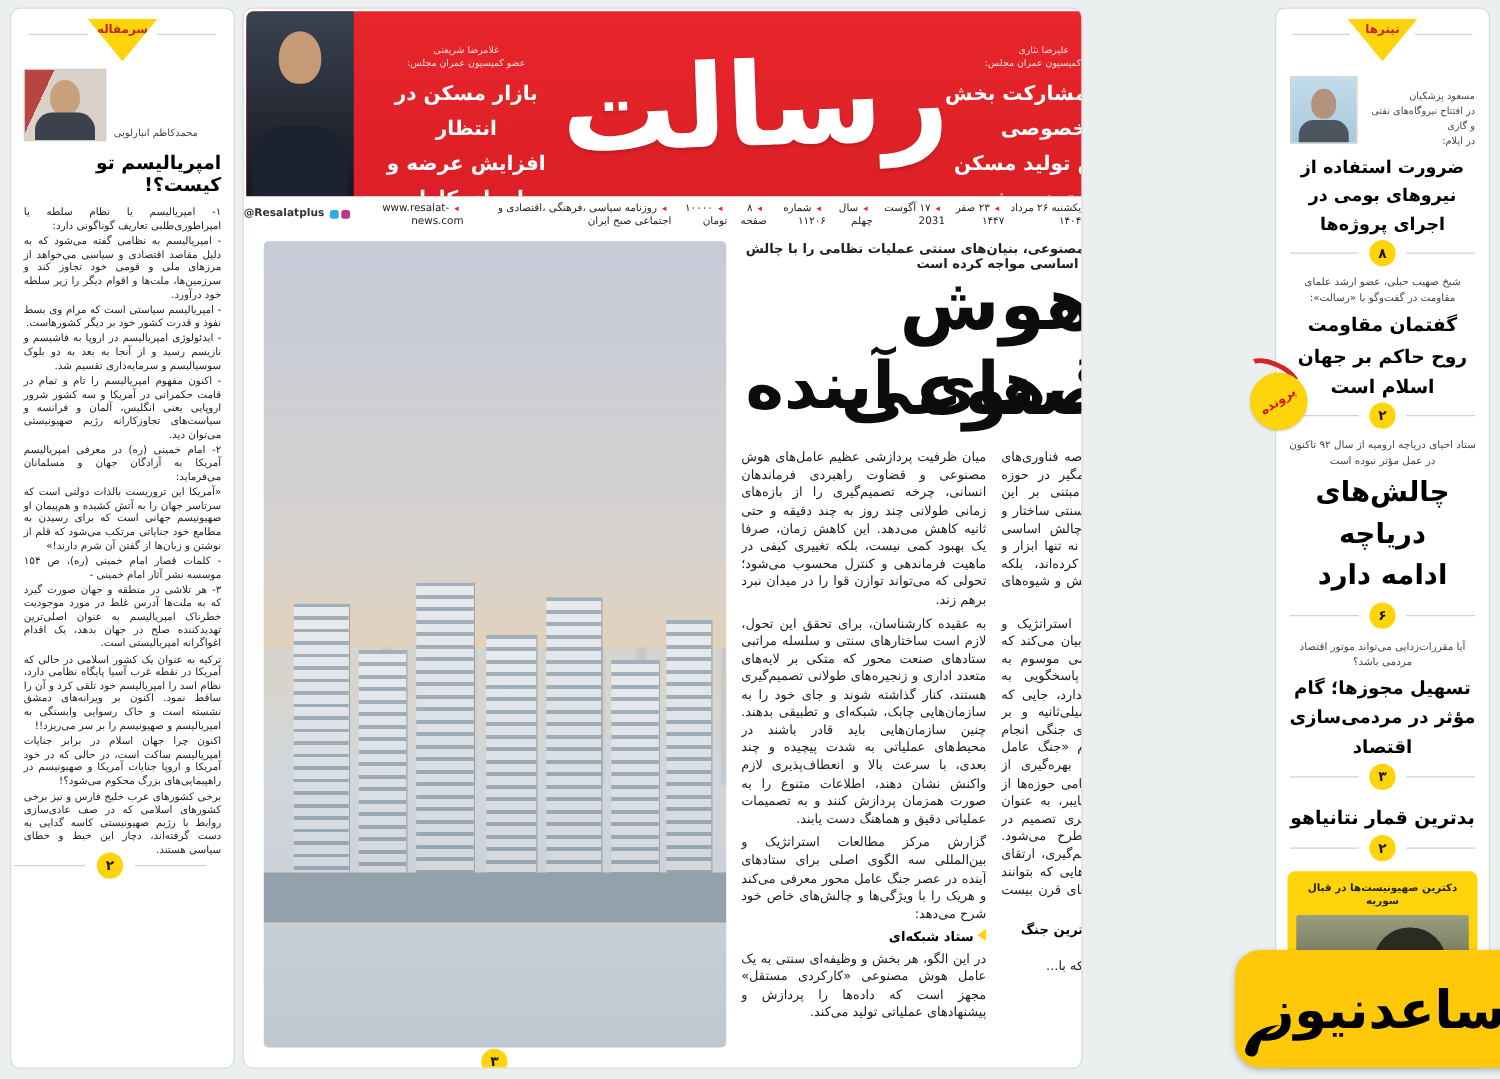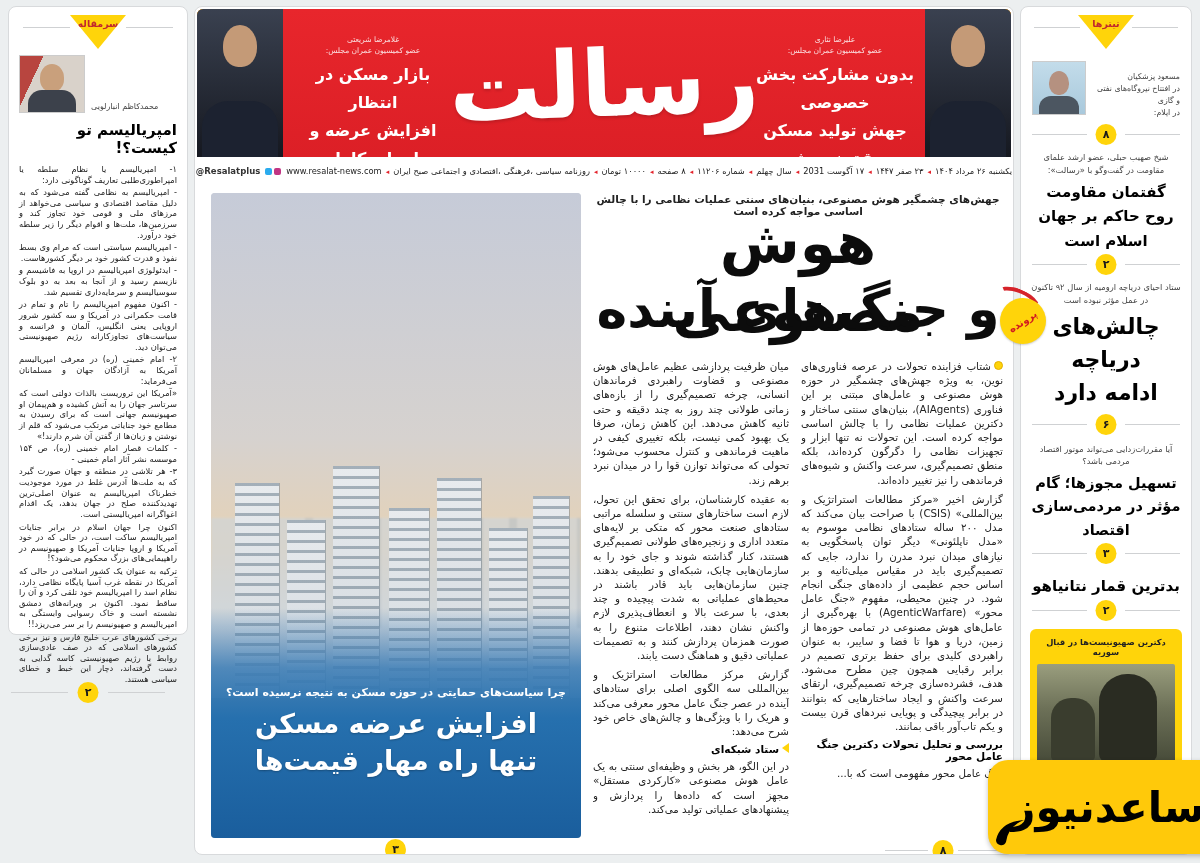--- a/index.html
+++ b/index.html
@@ -16,41 +16,41 @@
     content:""; position:absolute; top:12px; width:30%; border-top:1px solid #cfd1d3;
   }
   .sec-badge-row::before { right:4px; } .sec-badge-row::after { left:4px; }
   .sec-badge {
     position:absolute; left:50%; transform:translateX(-50%); top:0;
     width:56px; height:34px; background:#ffd40a;
     clip-path:polygon(0 0,100% 0,50% 100%);
     text-align:center; font-size:9.5px; font-weight:bold; color:#c1272d; padding-top:3px;
   }
   
-  .editorial { left:8px; top:6px; width:180px; height:629px; padding:8px 10px; }
+  .editorial { left:8px; top:6px; width:180px; height:849px; padding:8px 10px; }
   .ed-author-row { display:flex; align-items:flex-end; gap:6px; margin:6px 0 8px; }
   .ed-author-name { flex:1; font-size:8px; color:#444; text-align:left; padding-bottom:2px; }
   .ed-photo { position:relative; width:66px; height:58px; border:1px solid #ccc; overflow:hidden;
     background:linear-gradient(115deg,#b8453f 0 26%,#d9d2ca 26%); flex:none; }
   .ed-photo::before { content:""; position:absolute; top:8px; left:50%; transform:translateX(-50%);
     width:24px; height:28px; border-radius:50% 50% 45% 45%; background:#c9a07c; }
   .ed-photo::after { content:""; position:absolute; bottom:0; left:50%; transform:translateX(-50%);
     width:48px; height:22px; border-radius:14px 14px 0 0; background:#3c414b; }
   .ed-title { font-size:15px; font-weight:bold; color:#000; margin:2px 0 7px; }
   .editorial p { font-size:8.3px; line-height:1.28; text-align:justify; color:#222; margin-bottom:2px; }
   .ed-foot { position:absolute; bottom:6px; left:10px; right:10px; }
   
   .pgc { width:21px; height:21px; border-radius:50%; background:#ffd40a; color:#1a1a1a;
     font-weight:bold; font-size:11px; display:flex; align-items:center; justify-content:center; }
   .rule-circle { position:relative; height:24px; }
   .rule-circle::before, .rule-circle::after { content:""; position:absolute; top:11px; width:36%; border-top:1px solid #cfd1d3; }
   .rule-circle::before { right:2px; } .rule-circle::after { left:2px; }
   .rule-circle .pgc { position:absolute; left:50%; top:1px; transform:translateX(-50%); }
   
-  .main { left:194px; top:6px; width:820px; height:849px; overflow:hidden; }
+  .main { left:194px; top:6px; width:672px; height:849px; overflow:hidden; }
   .masthead { position:absolute; left:2px; top:2px; width:814px; height:148px;
     background:linear-gradient(180deg,#e8262c,#dc1f26); border-radius:6px 6px 0 0; overflow:hidden; }
   .corner-tri { position:absolute; width:0; height:0; border-style:solid; }
   .corner-tri.tl { top:0; left:0; border-width:14px 14px 0 0; border-color:#ffd40a transparent transparent transparent; }
   .corner-tri.tr { top:0; right:0; border-width:0 14px 14px 0; border-color:transparent #ffd40a transparent transparent; }
   .fold-num { position:absolute; top:8px; color:#111; font-size:12px; font-weight:bold; transform:rotate(-90deg); }
   .fold-num.l { left:10px; } .fold-num.r { right:10px; }
   .portrait { position:absolute; top:0; width:86px; height:148px; overflow:hidden;
     background:linear-gradient(180deg,#3a4150,#151820); }
   .portrait.pl { left:0; } .portrait.pr { right:0; }
@@ -160,22 +160,22 @@
     <div class="ed-title">امپریالیسم تو کیست؟!</div>
     <p>۱- امپریالیسم یا نظام سلطه یا امپراطوری‌طلبی تعاریف گوناگونی دارد:</p>
     <p>- امپریالیسم به نظامی گفته می‌شود که به دلیل مقاصد اقتصادی و سیاسی می‌خواهد از مرزهای ملی و قومی خود تجاوز کند و سرزمین‌ها، ملت‌ها و اقوام دیگر را زیر سلطه خود درآورد.</p>
     <p>- امپریالیسم سیاستی است که مرام وی بسط نفوذ و قدرت کشور خود بر دیگر کشورهاست.</p>
     <p>- ایدئولوژی امپریالیسم در اروپا به فاشیسم و نازیسم رسید و از آنجا به بعد به دو بلوک سوسیالیسم و سرمایه‌داری تقسیم شد.</p>
     <p>- اکنون مفهوم امپریالیسم را تام و تمام در قامت حکمرانی در آمریکا و سه کشور شرور اروپایی یعنی انگلیس، آلمان و فرانسه و سیاست‌های تجاوزکارانه رژیم صهیونیستی می‌توان دید.</p>
     <p>۲- امام خمینی (ره) در معرفی امپریالیسم آمریکا به آزادگان جهان و مسلمانان می‌فرماید:</p>
     <p>«آمریکا این تروریست بالذات دولتی است که سرتاسر جهان را به آتش کشیده و هم‌پیمان او صهیونیسم جهانی است که برای رسیدن به مطامع خود جنایاتی مرتکب می‌شود که قلم از نوشتن و زبان‌ها از گفتن آن شرم دارند!»</p>
     <p>- کلمات قصار امام خمینی (ره)، ص ۱۵۴ موسسه نشر آثار امام خمینی -</p>
     <p>۳- هر تلاشی در منطقه و جهان صورت گیرد که به ملت‌ها آدرس غلط در مورد موجودیت خطرناک امپریالیسم به عنوان اصلی‌ترین تهدیدکننده صلح در جهان بدهد، یک اقدام اغواگرانه امپریالیستی است.</p>
+    <p>ترکیه به عنوان یک کشور اسلامی در حالی که آمریکا در نقطه غرب آسیا پایگاه نظامی دارد، نظام اسد را امپریالیسم خود تلقی کرد و آن را ساقط نمود. اکنون بر ویرانه‌های دمشق نشسته است و خاک رسوایی وابستگی به امپریالیسم و صهیونیسم را بر سر می‌ریزد!!</p>
     <p>اکنون چرا جهان اسلام در برابر جنایات امپریالیسم ساکت است، در حالی که در خود آمریکا و اروپا جنایات آمریکا و صهیونیسم در راهپیمایی‌های بزرگ محکوم می‌شود؟!</p>
-    <p>ترکیه به عنوان یک کشور اسلامی در حالی که آمریکا در نقطه غرب آسیا پایگاه نظامی دارد، نظام اسد را امپریالیسم خود تلقی کرد و آن را ساقط نمود. اکنون بر ویرانه‌های دمشق نشسته است و خاک رسوایی وابستگی به امپریالیسم و صهیونیسم را بر سر می‌ریزد!!</p>
     <p>برخی کشورهای عرب خلیج فارس و نیز برخی کشورهای اسلامی که در صف عادی‌سازی روابط با رژیم صهیونیستی کاسه گدایی به دست گرفته‌اند، دچار این خبط و خطای سیاسی هستند.</p>
     <div class="ed-foot rule-circle">
       <div class="pgc">۲</div>
     </div>
   </div>
 
   <div class="panel main">
 
     <div class="masthead">
       <div class="corner-tri tl"></div>
@@ -225,25 +225,20 @@
       <div class="h-sky"></div>
       <div class="h-far"></div>
       <div class="tower" style="left:24px;  width:44px; height:235px;"></div>
       <div class="tower" style="left:76px;  width:38px; height:198px;"></div>
       <div class="tower" style="left:122px; width:46px; height:252px;"></div>
       <div class="tower" style="left:178px; width:40px; height:210px;"></div>
       <div class="tower" style="left:226px; width:44px; height:240px;"></div>
       <div class="tower" style="left:278px; width:38px; height:190px;"></div>
       <div class="tower" style="left:322px; width:36px; height:222px;"></div>
       <div class="h-fore"></div>
-      <div class="h-caption">
-        <div class="h-kicker">چرا سیاست‌های حمایتی در حوزه مسکن به نتیجه نرسیده است؟</div>
-        <div class="h-title">افزایش عرضه مسکن</div>
-        <div class="h-title" style="margin-top:0;">تنها راه مهار قیمت‌ها</div>
-      </div>
     </div>
     <div class="pgc h-pgc">۳</div>
 
     <div class="a-kicker">جهش‌های چشمگیر هوش مصنوعی، بنیان‌های سنتی عملیات نظامی را با چالش اساسی مواجه کرده است</div>
     <div class="a-h1">هوش مصنوعی</div>
     <div class="a-h2">و جنگ‌های آینده</div>
 
     <div class="a-cols">
       <div class="a-col c1">
         <p><span class="dot"></span><span>شتاب فزاینده تحولات در عرصه فناوری‌های نوین، به ویژه جهش‌های چشمگیر در حوزه هوش مصنوعی و عامل‌های مبتنی بر این فناوری (AIAgents)، بنیان‌های سنتی ساختار و دکترین عملیات نظامی را با چالش اساسی مواجه کرده است. این تحولات نه تنها ابزار و تجهیزات نظامی را دگرگون کرده‌اند، بلکه منطق تصمیم‌گیری، سرعت واکنش و شیوه‌های فرماندهی را نیز تغییر داده‌اند.</span></p>
@@ -270,20 +265,21 @@
     </div>
 
     <div class="sb-item1">
       <div class="sb-thumb"></div>
       <div class="sb-credit">
         <div>مسعود پزشکیان</div>
         <div>در افتتاح نیروگاه‌های نفتی و گازی</div>
         <div>در ایلام:</div>
       </div>
     </div>
+    <div class="sb-title">ضرورت استفاده از نیروهای بومی در اجرای پروژه‌ها</div>
     <div class="rule-circle">
       <div class="pgc">۸</div>
     </div>
 
     <div class="sb-kicker" style="margin-top:4px;">شیخ صهیب حبلی، عضو ارشد علمای مقاومت در گفت‌وگو با «رسالت»:</div>
     <div class="sb-title" style="font-size:15px; margin-top:4px;">گفتمان مقاومت روح حاکم بر جهان اسلام است</div>
     <div class="rule-circle">
       <div class="pgc">۲</div>
     </div>
 

